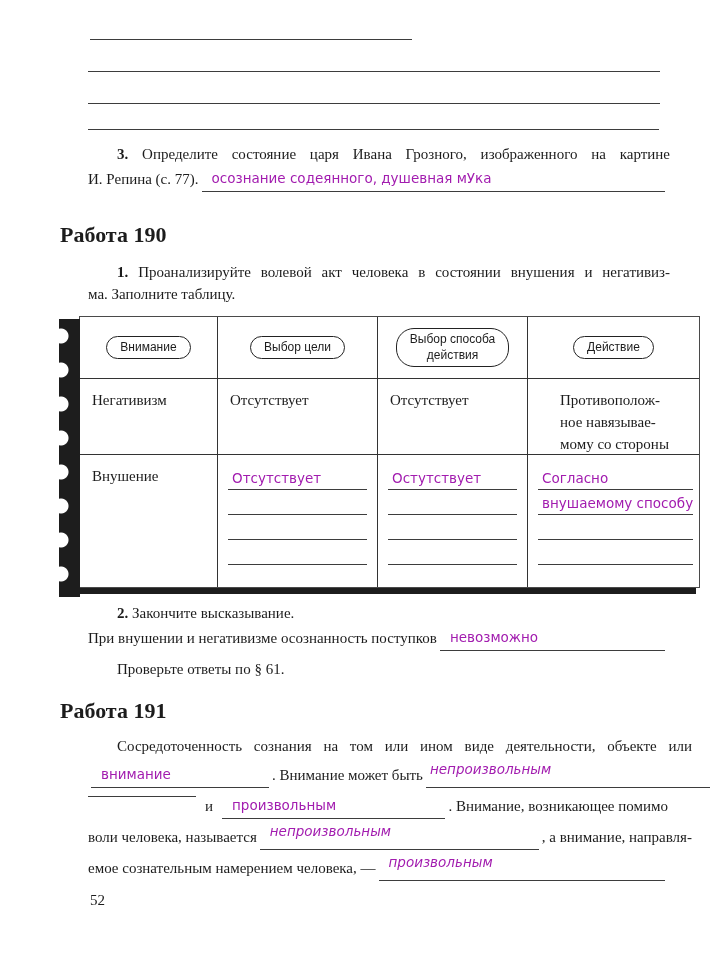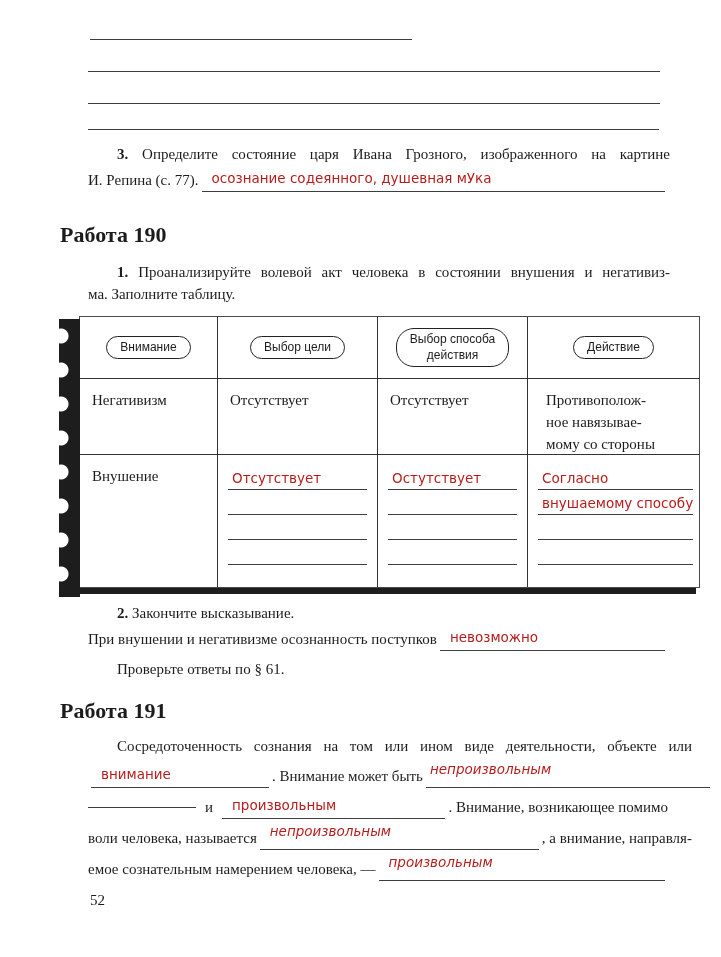--- a/index.html
+++ b/index.html
@@ -7,46 +7,46 @@
   .page {
     position:relative; width:721px; height:957px; background:#ffffff;
     font-family:"Liberation Serif", serif; color:#1c1c1c; overflow:hidden;
   }
   .rule { position:absolute; height:0; border-bottom:1px solid #3d3d3d; }
   .pline { position:absolute; font-size:15px; line-height:22px; }
   .jline { text-align:justify; text-align-last:justify; }
   .num { font-weight:700; }
   .work-title { position:absolute; left:60px; font-size:22px; font-weight:700;
     font-family:"Liberation Serif", serif; }
-  .frow { position:absolute; display:flex; align-items:center;
+  .frow { position:absolute; display:flex; align-items:flex-start;
     font-size:15px; line-height:22px; height:24px; }
   .frow .txt { white-space:pre; padding-bottom:1px; flex:0 0 auto; }
   .blank { flex:1 1 auto; border-bottom:1px solid #3d3d3d; padding:0 0 1px 10px; margin:0 3px; min-width:0; }
   .blank.fixed { flex:0 0 auto; }
-  .hand { font-family:"DejaVu Sans", sans-serif; font-size:13.5px; color:#b91c1c;
+  .hand { font-family:"DejaVu Sans", sans-serif; font-size:13.5px; color:#a21caf;
     display:inline-block; position:relative; top:-1px; white-space:nowrap; }
   .hand.raised { top:-6px;font-style:italic; }
 
   
   .sheet { position:absolute; left:79px; top:316px; width:621px; height:272px;
     background:#fff; border:1px solid #4a4a4a; box-shadow:-4px 6px 0 #1d1d1d; }
   .spiral { position:absolute; left:-21px; top:2px; width:21px; height:278px;
     background-image: radial-gradient(circle at 2px 17px, #ffffff 7px, #1d1d1d 8px);
     background-size: 21px 34px; background-repeat: repeat-y; }
   .thead, .trow { display:grid; grid-template-columns:137px 160px 150px 1fr; }
   .thead { height:62px; border-bottom:1px solid #333; }
   .thead > div { display:flex; align-items:center; justify-content:center; }
   .thead > div + div, .trow > div + div { border-left:1px solid #333; }
   .oval { border:1.4px solid #222; border-radius:18px; padding:3px 13px;
     font-family:"Liberation Sans", sans-serif; font-size:12px; line-height:1.3;
     text-align:center; white-space:pre-line; background:#fff; }
   .r1 { height:76px; border-bottom:1px solid #333; }
   .r2 { height:132px; }
   .cell { padding:11px 8px 0 12px; font-size:15px; line-height:1.45; }
-  .cell.pre { white-space:pre-line; padding-left:18px; }
+  .cell.pre { white-space:pre-line; padding-left:32px; }
   .slots { padding:10px 0 0; display:flex; flex-direction:column; }
   .slot { height:25px; margin:0 10px; border-bottom:1px solid #3d3d3d;
     display:flex; align-items:flex-end; padding:0 0 2px 4px; }
   .pagenum { position:absolute; font-size:15px; }
 </style>
 </head>
 <body>
 
 <div class="page">
 

